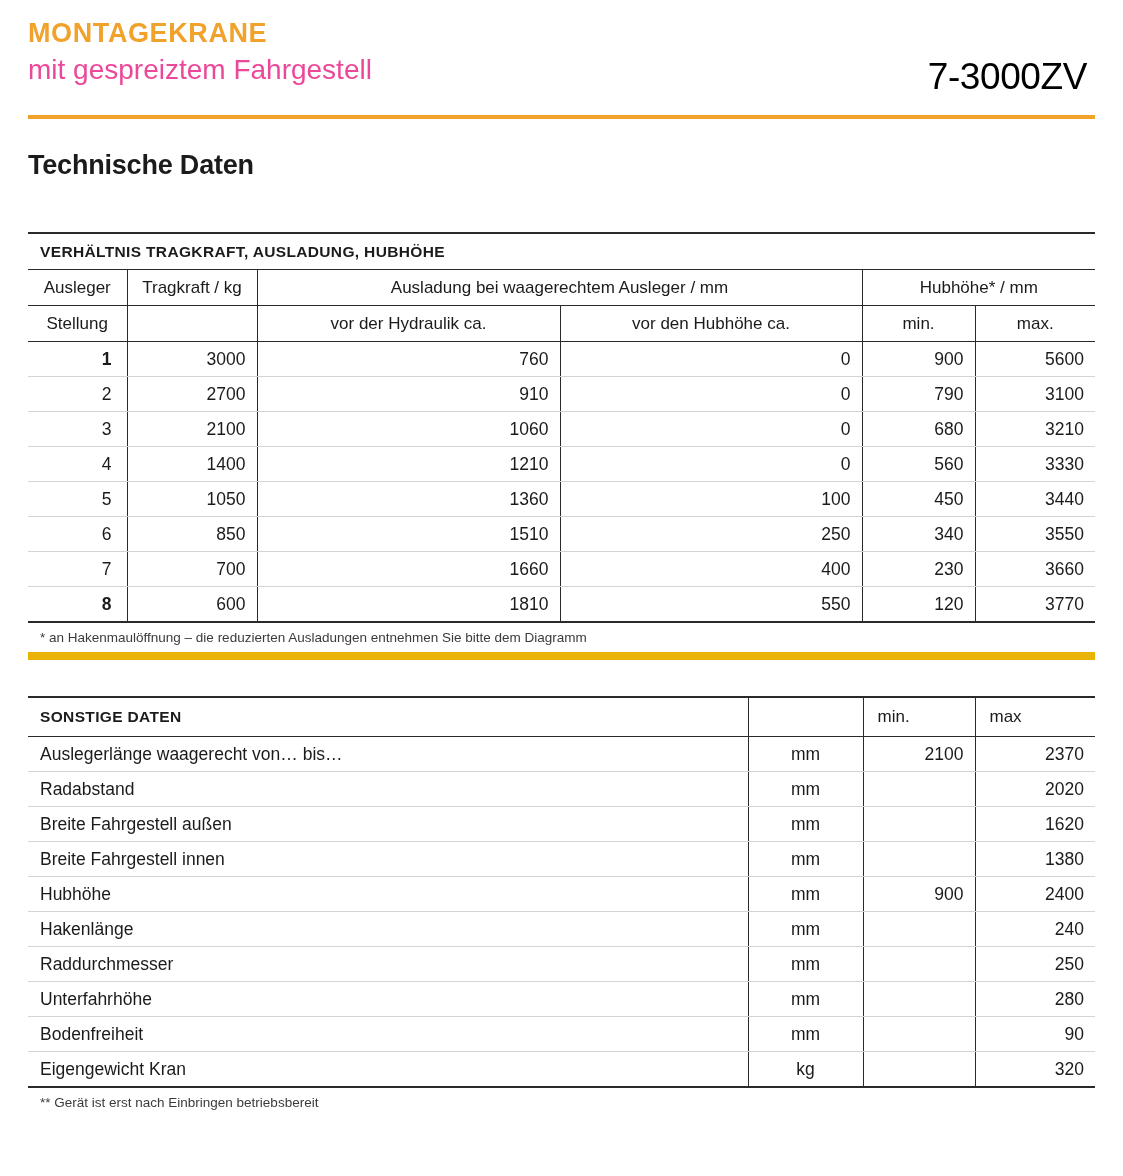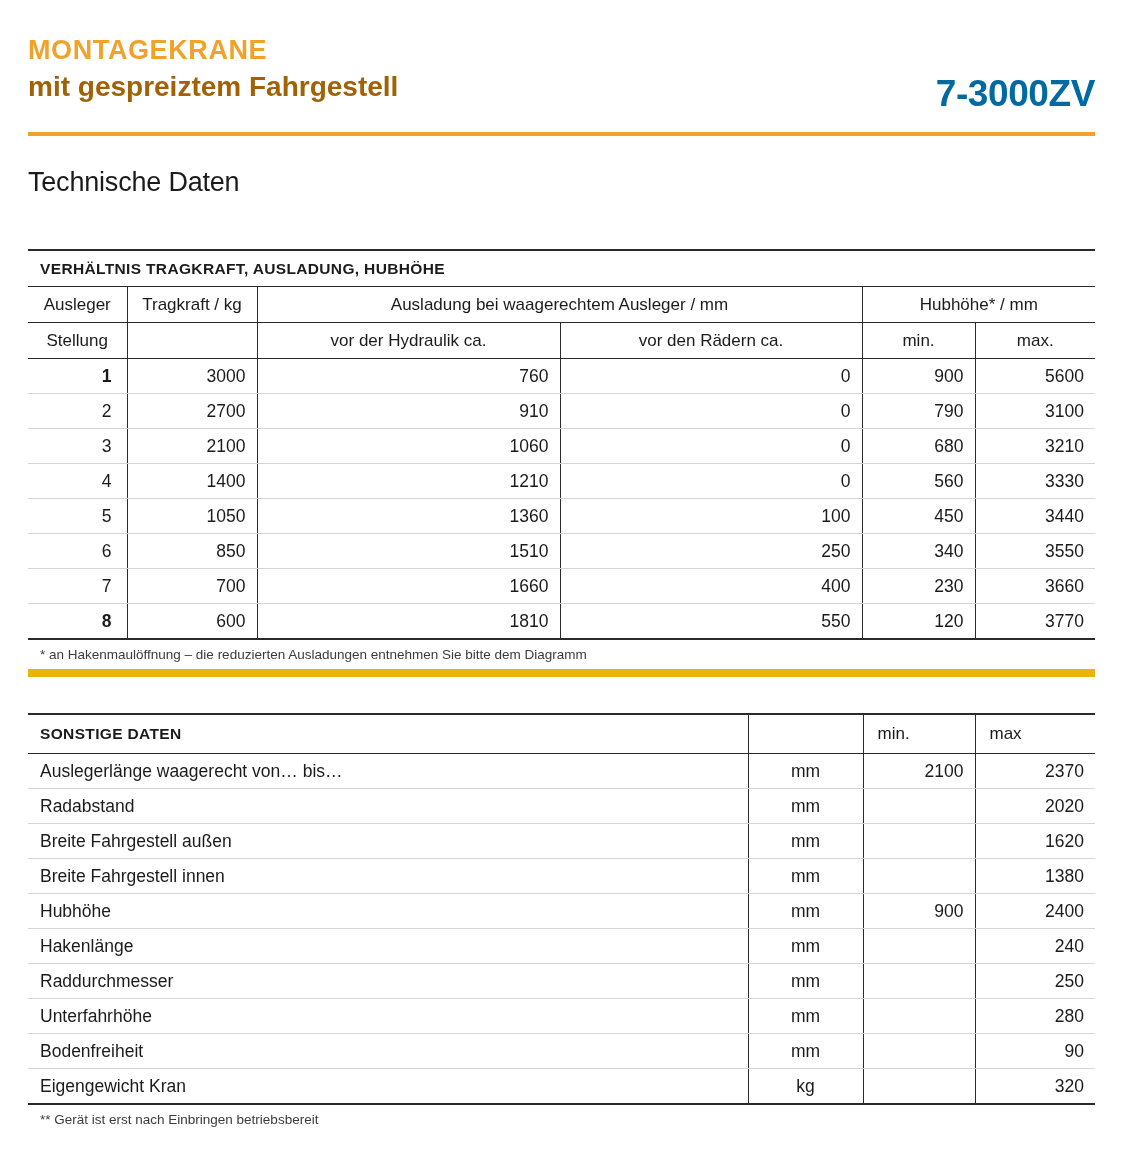--- a/index.html
+++ b/index.html
@@ -12,21 +12,21 @@
     height: 1176px;
     font-family: "Liberation Sans", sans-serif;
     color: #1b1b1b;
     -webkit-font-smoothing: antialiased;
   }
   .page {
     position: relative;
     width: 1123px;
     height: 1176px;
     box-sizing: border-box;
-    padding: 17px 28px;
+    padding: 0 28px;
   }
 
   
   .header {
     position: relative;
     padding-top: 20px;
     height: 108px;
     box-sizing: border-box;
   }
   .hdr-left {
@@ -37,44 +37,44 @@
   .hdr-kicker {
     font-size: 27px;
     font-weight: bold;
     letter-spacing: 0.6px;
     color: #F0A22B;
     line-height: 1.12;
     text-transform: uppercase;
   }
   .hdr-sub {
     font-size: 28px;
-    font-weight: bold;
-    color: #a16207;
+    font-weight: normal;
+    color: #ec4899;
     line-height: 1.25;
     margin-top: 4px;
   }
   .hdr-model {
     position: absolute;
-    right: 0;
+    right: 8px;
     bottom: 10px;
     font-size: 37px;
-    font-weight: bold;
+    font-weight: normal;
     letter-spacing: -0.4px;
-    color: #0369a1;
+    color: #000000;
   }
   .rule-orange {
     height: 4px;
     background: #F0A22B;
     margin-top: 7px;
   }
 
   
   .section-title {
     font-size: 27px;
-    font-weight: normal;
+    font-weight: bold;
     color: #1b1b1b;
     margin-top: 31px;
     margin-bottom: 0;
     letter-spacing: -0.2px;
   }
 
   
   table {
     border-collapse: collapse;
     width: 100%;
@@ -221,21 +221,21 @@
         <tr class="hrow">
           <td>Ausleger</td>
           <td class="vl">Tragkraft / kg</td>
           <td class="vl" colspan="2">Ausladung bei waagerechtem Ausleger / mm</td>
           <td class="vl" colspan="2">Hubhöhe* / mm</td>
         </tr>
         <tr class="hrow2">
           <td>Stellung</td>
           <td class="vl"></td>
           <td class="vl">vor der Hydraulik ca.</td>
-          <td class="vl">vor den Rädern ca.</td>
+          <td class="vl">vor den Hubhöhe ca.</td>
           <td class="vl">min.</td>
           <td class="vl">max.</td>
         </tr>
       </tbody>
       <tbody id="t1-body">
           <tr class="drow">
             <td class="pos bold">1</td>
             <td class=" vl">3000</td>
             <td class=" vl">760</td>
             <td class=" vl">0</td>

